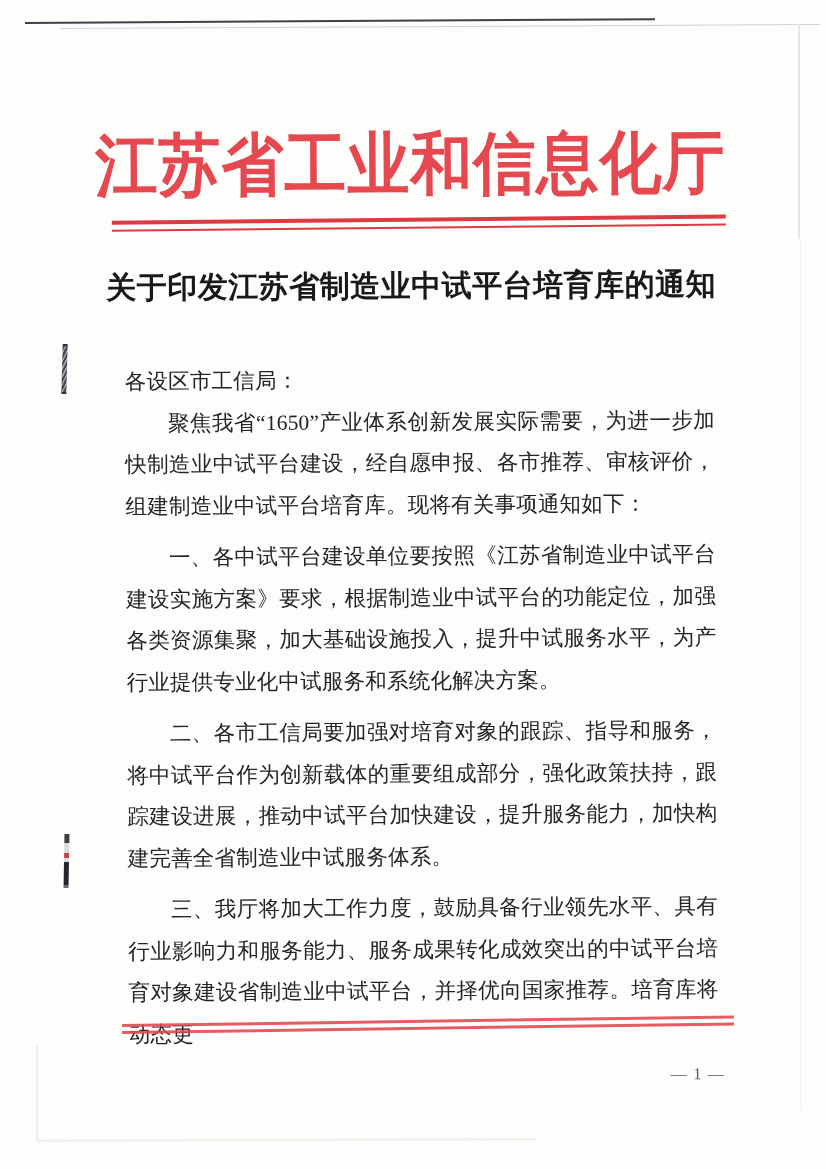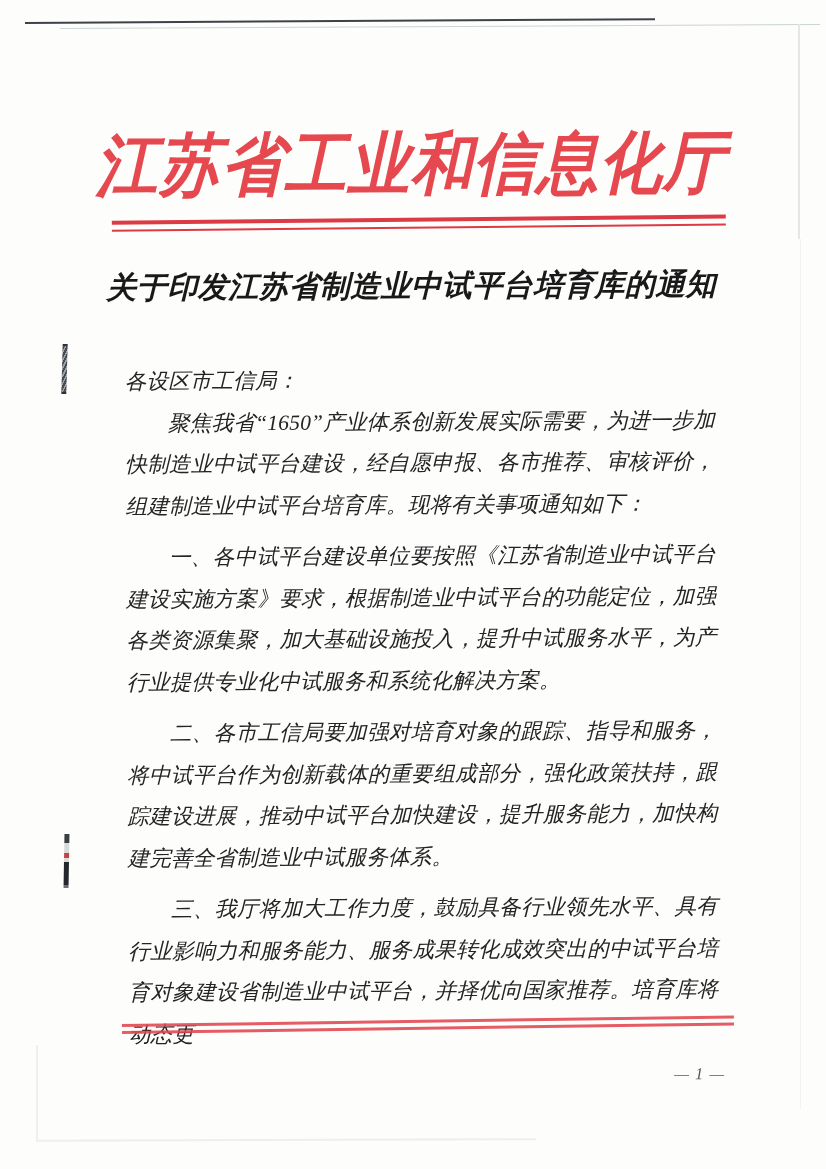--- a/index.html
+++ b/index.html
@@ -7,21 +7,20 @@
   body {
     font-family: "Liberation Serif", "DejaVu Serif", serif;
     background:#ffffff;
     overflow:hidden;
   }
   .canvas {
     position:relative;
     width:826px; height:1169px;
     background:#fdfdfc;
     overflow:hidden;
-    font-style:italic;
   }
   
   .top-edge-line {
     position:absolute; left:25px; top:22px; width:630px; height:2.4px;
     background:#3c4247;
     transform:rotate(-0.35deg); transform-origin:left center;
   }
   .top-edge-faint {
     position:absolute; left:60px; top:28px; width:760px; height:1.2px;
     background:#b9c6c9; opacity:.75;

